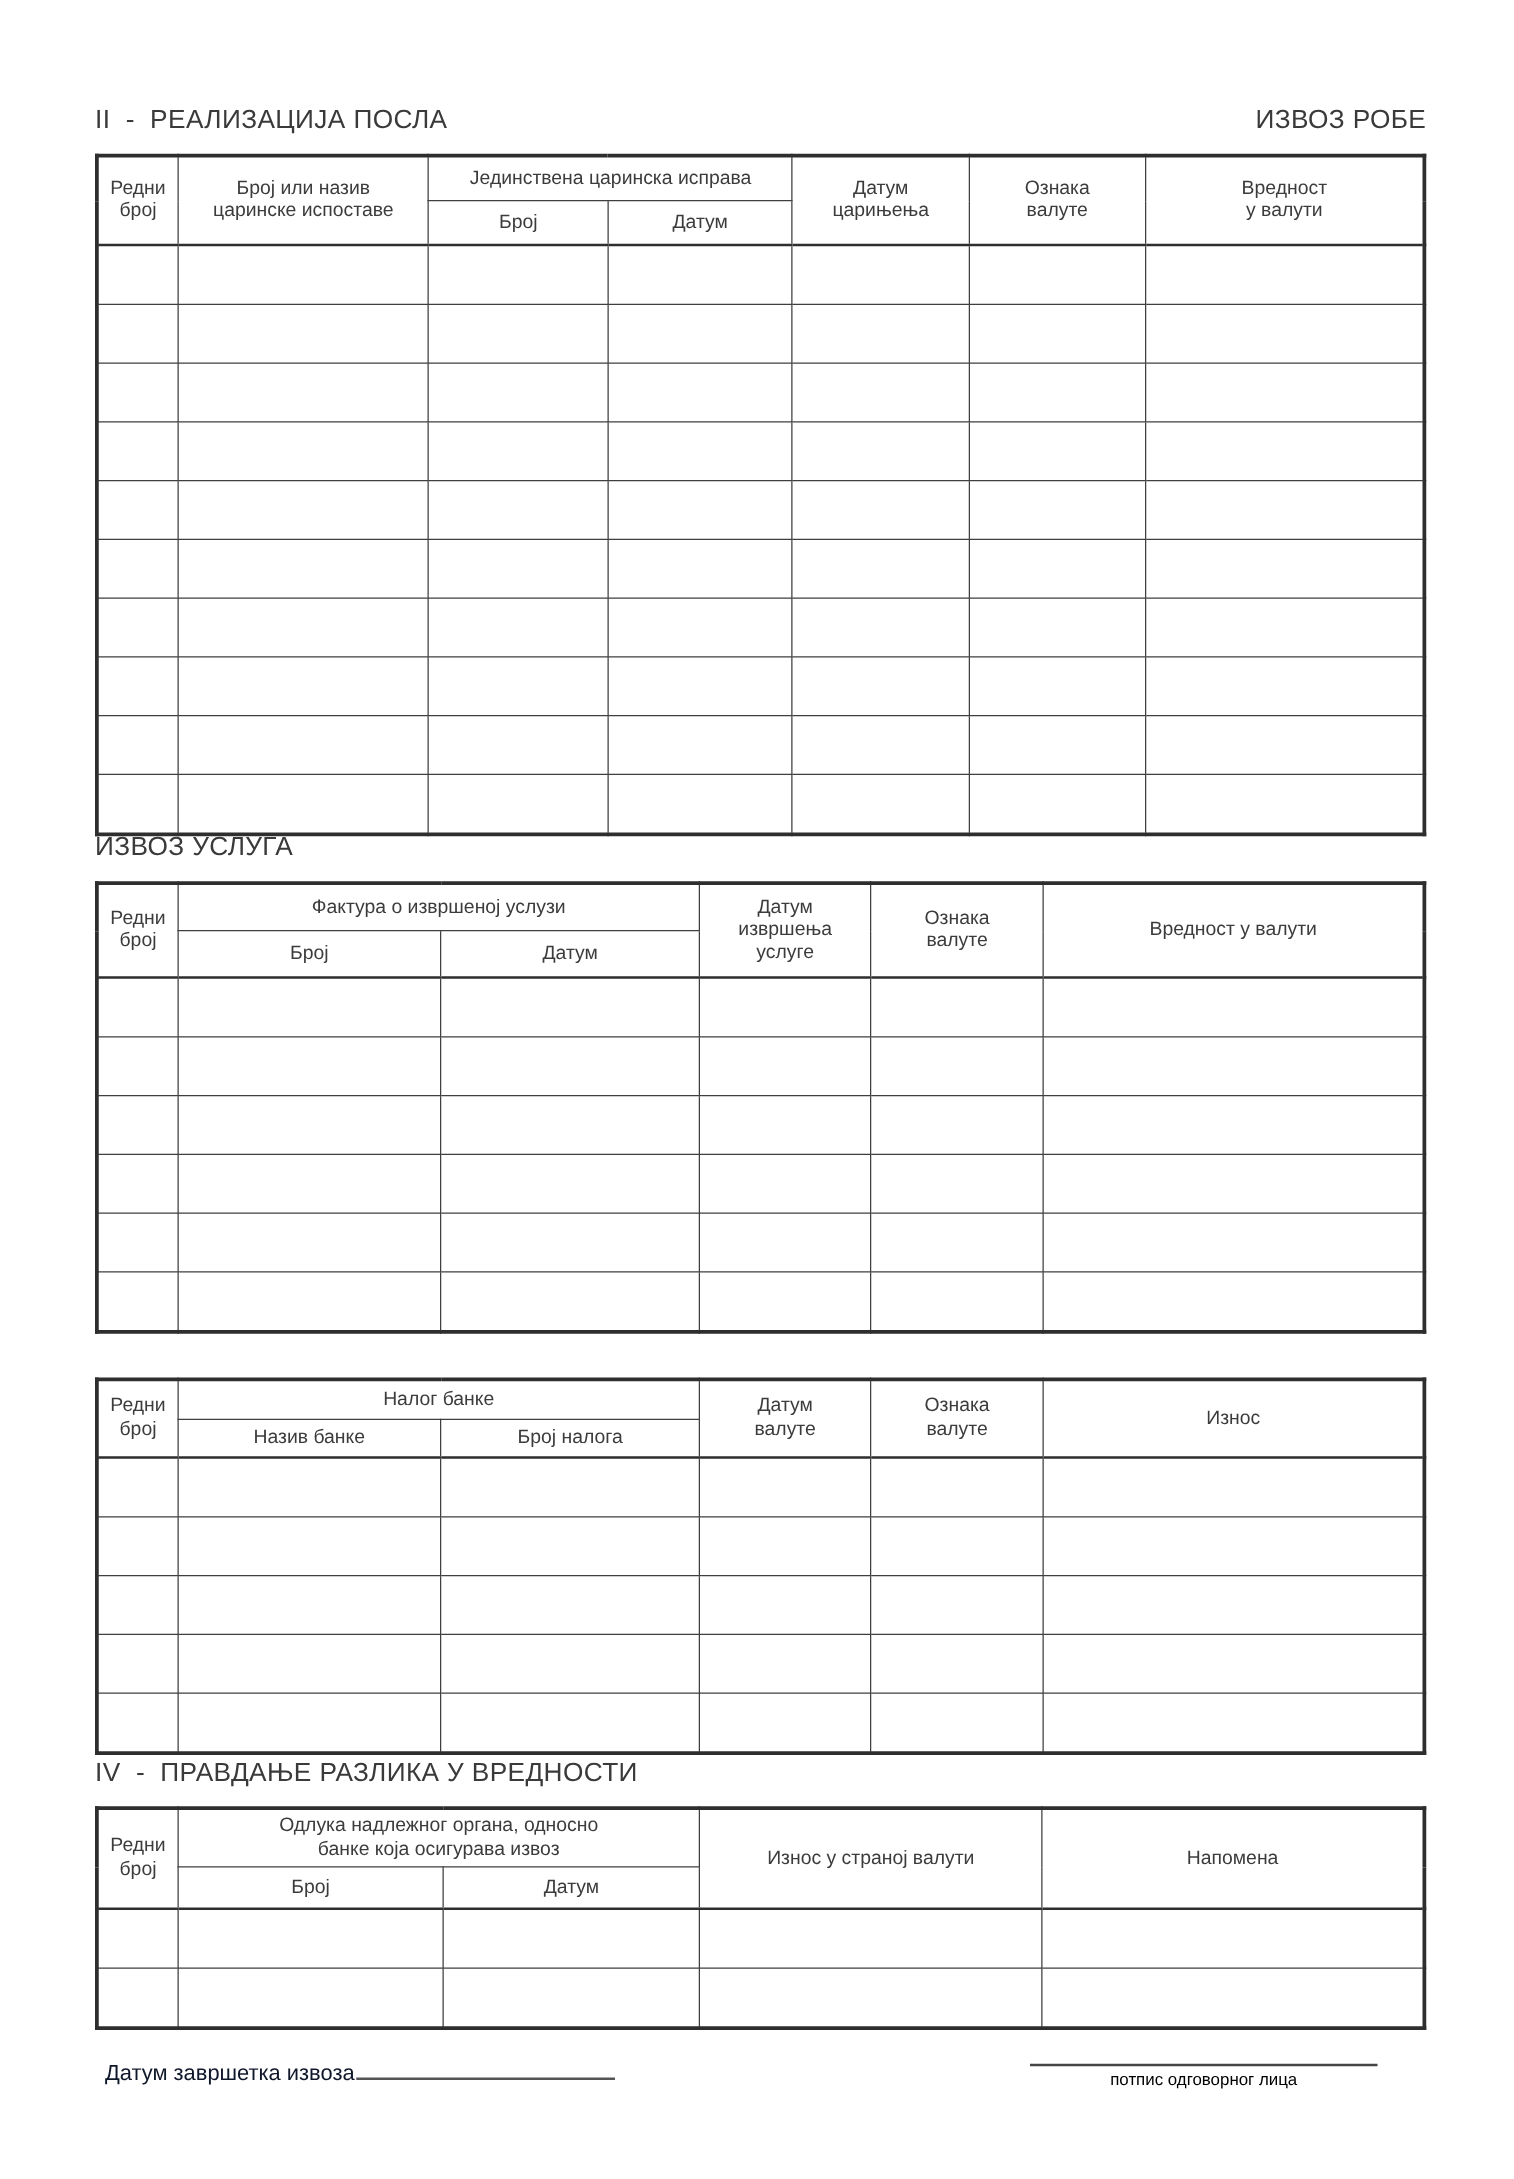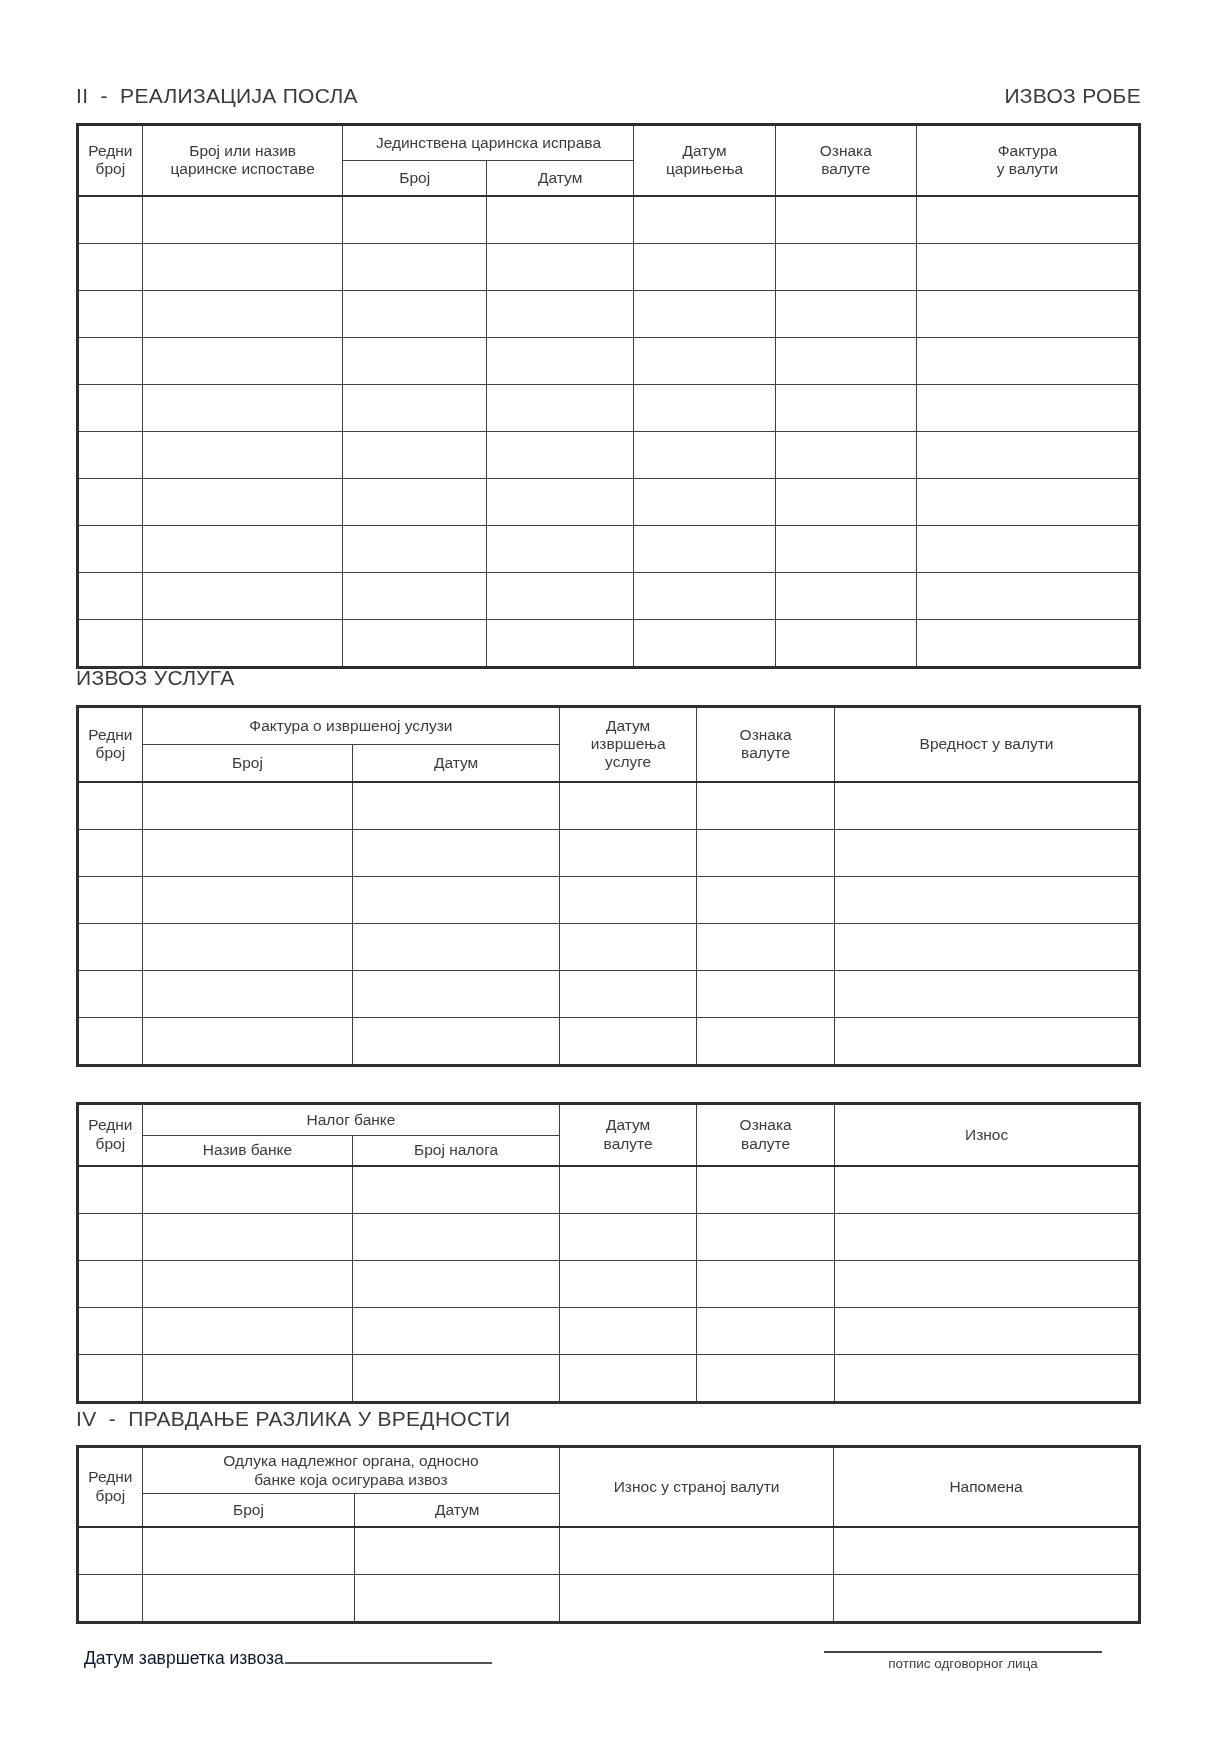--- a/index.html
+++ b/index.html
@@ -66,21 +66,21 @@
   .fill-line{
     display:inline-block;width:207px;height:1px;
     border-bottom:2px solid #555;vertical-align:baseline;
     margin-left:1px;
   }
   .sig-block{
     position:absolute;left:748px;top:1651px;width:278px;
   }
   .sig-line{border-top:2px solid #444;width:100%;height:0;}
   .sig-caption{
-    text-align:center;font-size:13.5px;color:#404040;margin-top:3px;
+    text-align:center;font-size:13.5px;color:#000000;margin-top:3px;
   }
 </style>
 </head>
 <body>
 
 <div class="page">
   <div class="doc">
 
     <div class="sec-title" id="title-goods">
       <span>II  -  РЕАЛИЗАЦИЈА ПОСЛА</span>
@@ -101,21 +101,21 @@
         <tr class="h1">
           <th rowspan="2">Редни
 број</th>
           <th rowspan="2">Број или назив
 царинске испоставе</th>
           <th colspan="2">Јединствена царинска исправа</th>
           <th rowspan="2">Датум
 царињења</th>
           <th rowspan="2">Ознака
 валуте</th>
-          <th rowspan="2">Фактура
+          <th rowspan="2">Вредност
 у валути</th>
         </tr>
         <tr class="h2">
           <th>Број</th>
           <th>Датум</th>
         </tr>
       </thead>
       <tbody>
           <tr>
             <td></td>

